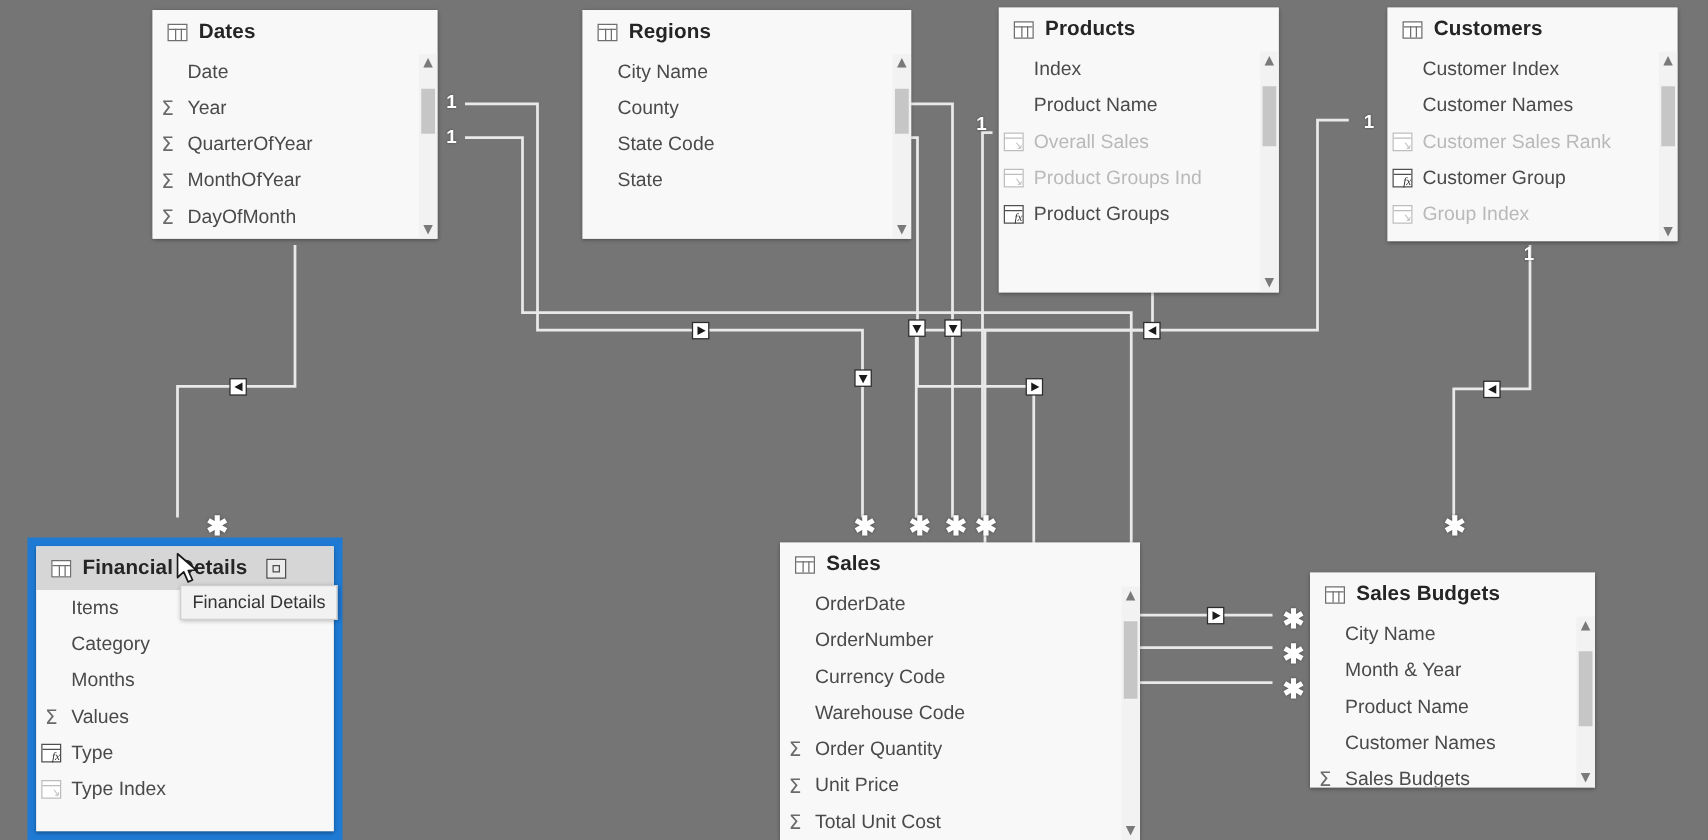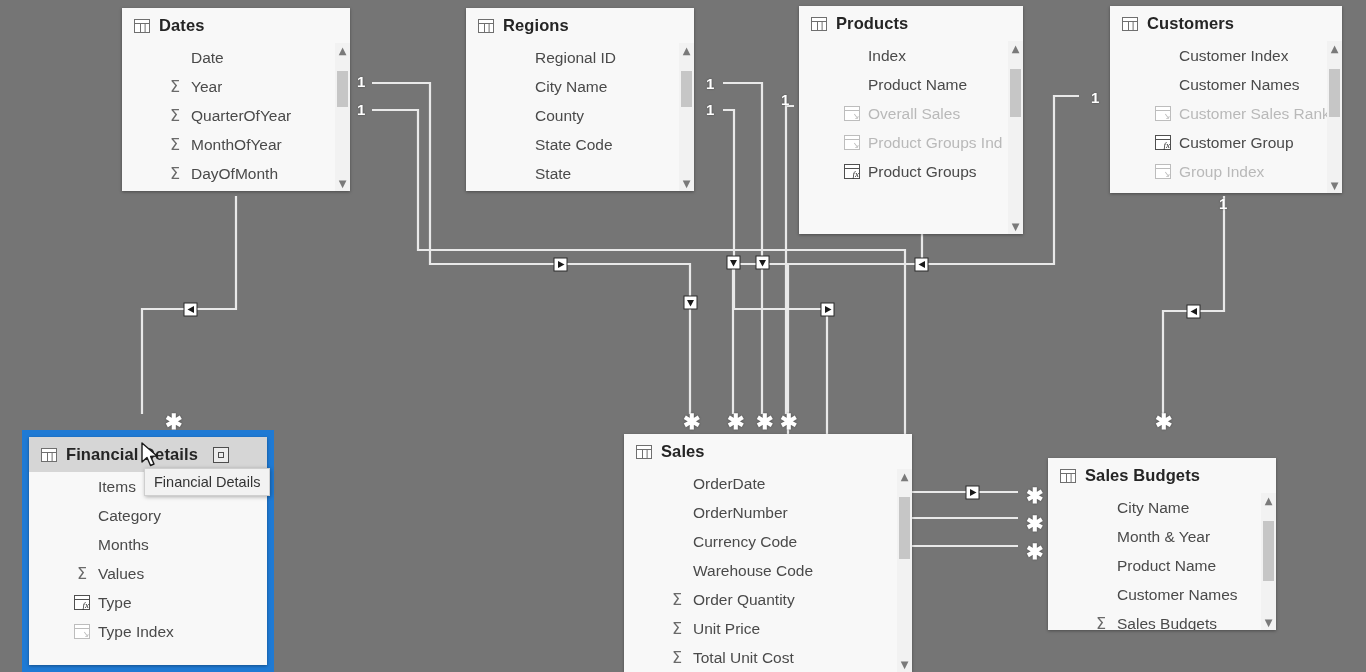--- a/index.html
+++ b/index.html
@@ -38,21 +38,20 @@
     background:#f8f8f8;
     font-size:16.5px;font-weight:bold;color:#252525;
     letter-spacing:.1px;
     flex:0 0 auto;
     position:relative;
   }
   .tbl .hdr .ttl{white-space:nowrap;}
   .tbl .body{
     flex:1 1 auto;position:relative;overflow:hidden;
     background:#f8f8f8;
-    padding-left:41px;
   }
   .fields{padding:0;margin:0;list-style:none;}
   .fields li{
     display:flex;align-items:center;gap:8px;
     height:29px;
     padding-left:28px;
     font-size:15.5px;color:#4a4a4a;
     white-space:nowrap;
   }
   .fields li.dim{color:#b9b9b9;}
@@ -232,31 +231,27 @@
               <span class="fname">DayOfMonth</span>
             </li>
           </ul>
           <div class="sb">
             <div class="up">▲</div>
             <div class="thumb" style="top:28px;height:36px;"></div>
             <div class="dn">▼</div>
           </div>
         </div>
       </div>
-      <div class="tbl" style="left:466px;top:8px;width:228px;height:183px;">
+      <div class="tbl" style="left:466px;top:8px;width:263px;height:183px;">
         <div class="hdr">
           <span class="gridicon"></span>
           <span class="ttl">Regions</span>
         </div>
         <div class="body">
           <ul class="fields">
-            <li class="">
-              <span class="fi blank"></span>
-              <span class="fname">Regional ID</span>
-            </li>
             <li class="">
               <span class="fi blank"></span>
               <span class="fname">City Name</span>
             </li>
             <li class="">
               <span class="fi blank"></span>
               <span class="fname">County</span>
             </li>
             <li class="">
               <span class="fi blank"></span>

